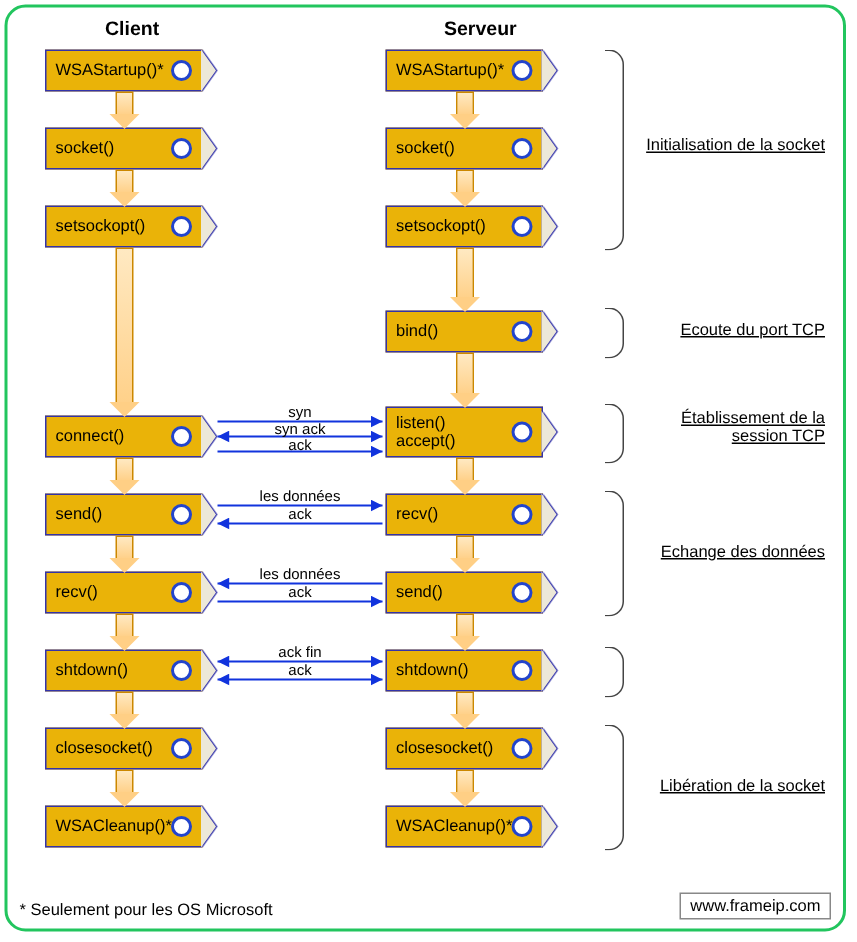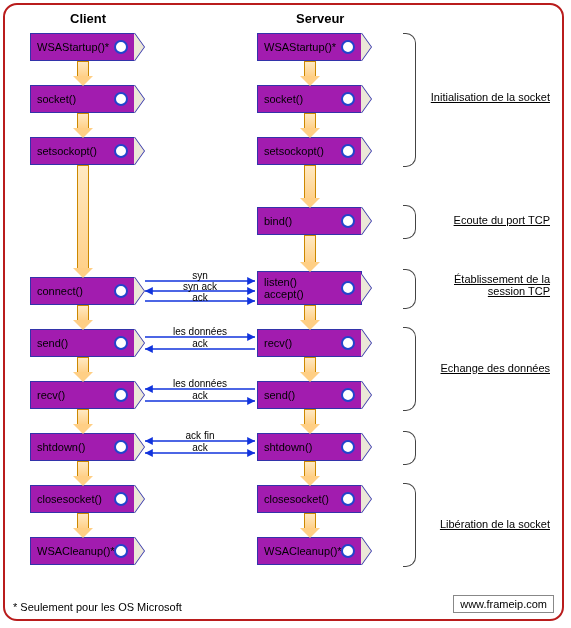--- a/index.html
+++ b/index.html
@@ -5,37 +5,37 @@
   body {
     margin: 0;
     padding: 0;
     font-family: Arial, sans-serif;
     font-size: 12px;
     background: #fff;
   }
   .frame {
     width: 561px;
     height: 618px;
-    border: 2px solid #b91c1c;
+    border: 2px solid #22c55e;
     border-radius: 14px;
     position: relative;
     margin: 3px;
     box-sizing: border-box;
   }
   .col-head {
     position: absolute;
     top: 6px;
     font-weight: bold;
     font-size: 13px;
   }
   .node {
     position: absolute;
     width: 105px;
     height: 28px;
-    background: #a21caf;
+    background: #eab308;
     border: 1px solid #3333aa;
     box-sizing: border-box;
     display: flex;
     align-items: center;
     padding-left: 6px;
     font-size: 11px;
     line-height: 12px;
   }
   .node::after { 
     content: "";

